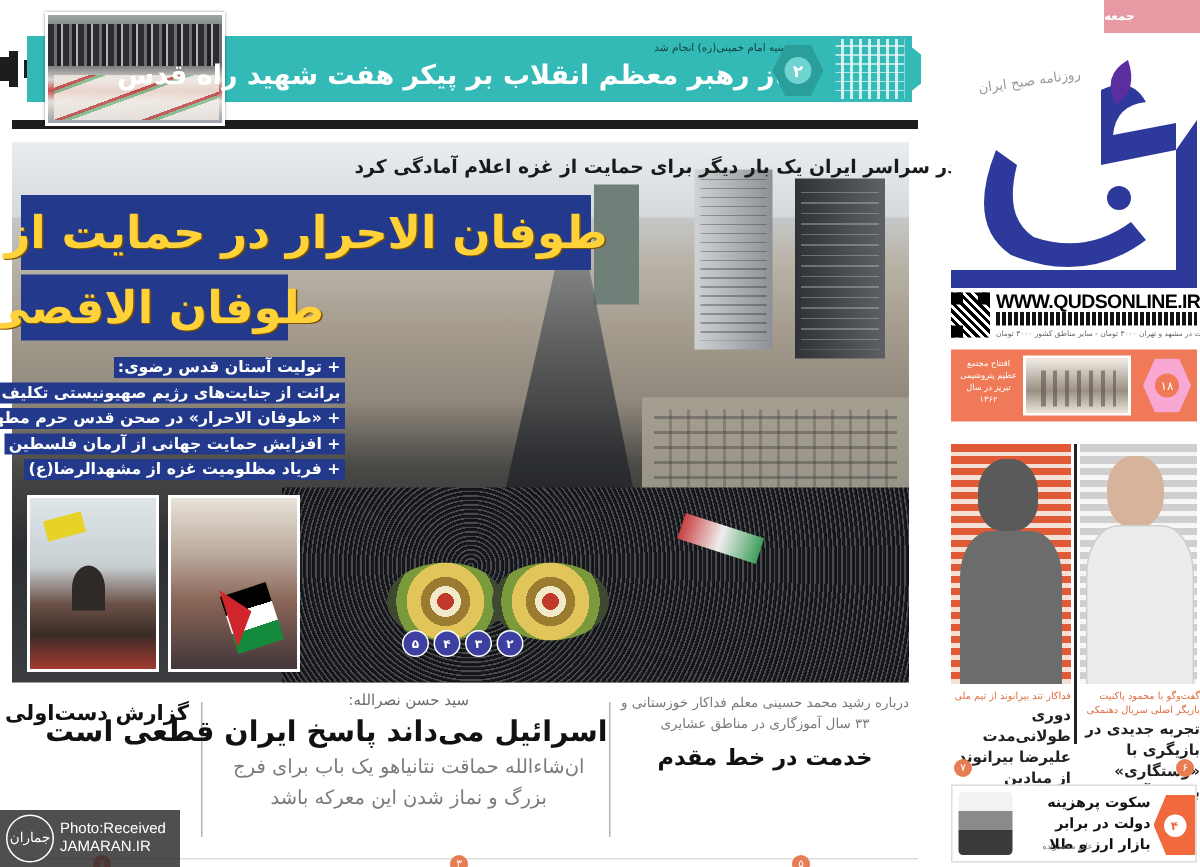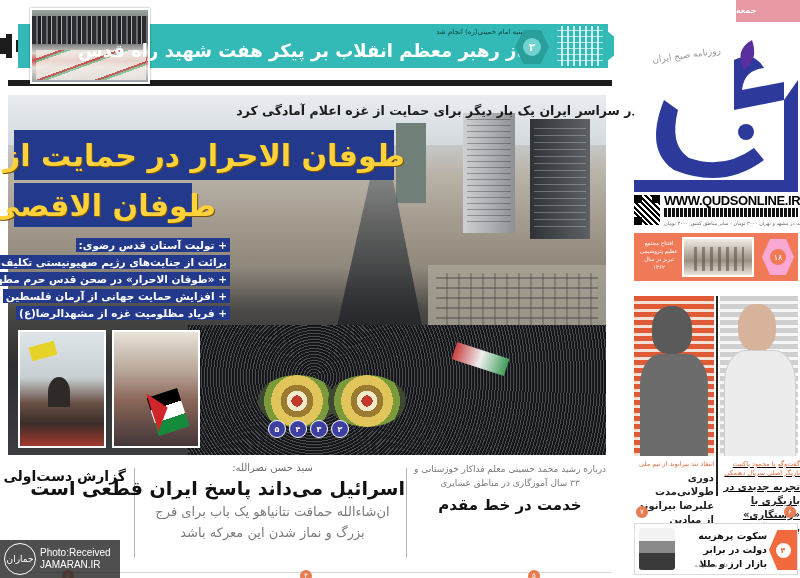--- a/index.html
+++ b/index.html
@@ -207,21 +207,21 @@
     overflow: hidden;
   }
   .portrait2::before { content:""; position:absolute; left: 18px; top: 8px; width: 38px; height: 48px; border-radius: 45%; background: #d8b39c; }
   .portrait2::after { content:""; position:absolute; left: 4px; top: 54px; width: 70px; height: 106px; border-radius: 30% 30% 0 0; background: #ececec; border: 1px solid #cfcfcf; }
   .portrait-divider { left: 716px; top: 296px; width: 2px; height: 200px; background: #222; }
 
   .side-story { width: 80px; direction: rtl; text-align: right; }
   .side-story .kicker { font-size: 6.5px; color: #e06b3e; line-height: 9px; }
   .side-story .title { font-size: 10px; font-weight: bold; color: #222; line-height: 14px; margin-top: 2px; }
   .side1 { left: 634px; top: 460px; }
-  .side2 { left: 720px; top: 460px; text-decoration: underline; }
+  .side2 { left: 720px; top: 460px; }
 
   .bottom-ad { left: 634px; top: 523px; width: 164px; height: 52px; border: 1px solid #dcdcdc; background:#fff; }
   .bottom-ad .avatar { position: absolute; left: 4px; top: 4px; width: 36px; height: 42px; background: linear-gradient(180deg,#f2f2f2 0 30%,#8a8a8a 30% 60%,#3a3a3a 60%); border-radius: 3px;}
   .bottom-ad .title { position: absolute; left: 44px; top: 5px; width: 88px; font-size: 9.5px; font-weight: bold; color: #111; direction: rtl; text-align: right; line-height: 14px; }
   .bottom-ad .author { position: absolute; left: 60px; top: 38px; font-size: 5.5px; color: #777; direction: rtl; }
   .bottom-ad .hex { position: absolute; left: 134px; top: 6px; width: 28px; height: 40px; background: #f06a3e; clip-path: polygon(30% 0,100% 0,100% 100%,30% 100%,0 50%); display:flex;align-items:center;justify-content:center;}
   .bottom-ad .hex span { width: 15px; height: 15px; border-radius:50%; background:#fff; color:#f06a3e; font-size:8px; font-weight:bold; display:flex;align-items:center;justify-content:center;}
 </style>
 </head>
 <body>
@@ -339,21 +339,21 @@
   <div class="promo-hex">
       <span>۱۸</span>
     </div>
 </div>
 
 <div class="abs portrait1"></div>
 <div class="abs portrait-divider"></div>
 <div class="abs portrait2"></div>
 
 <div class="abs side-story side1">
-  <div class="kicker">انتقاد تند بیرانوند از تیم ملی</div>
+  <div class="kicker">فداکار تند بیرانوند از تیم ملی</div>
   <div class="title">دوری طولانی‌مدت علیرضا بیرانوند از میادین</div>
 </div>
 <div class="abs side-story side2">
   <div class="kicker">گفت‌وگو با محمود پاکنیت بازیگر اصلی سریال دهنمکی</div>
   <div class="title">تجربه جدیدی در بازیگری با «رستگاری» بدست آوردم</div>
 </div>
 <div class="abs page-dot" style="left:636px;top:506px;">۷</div>
 <div class="abs page-dot" style="left:784px;top:506px;">۶</div>
 
 <div class="abs bottom-ad">

